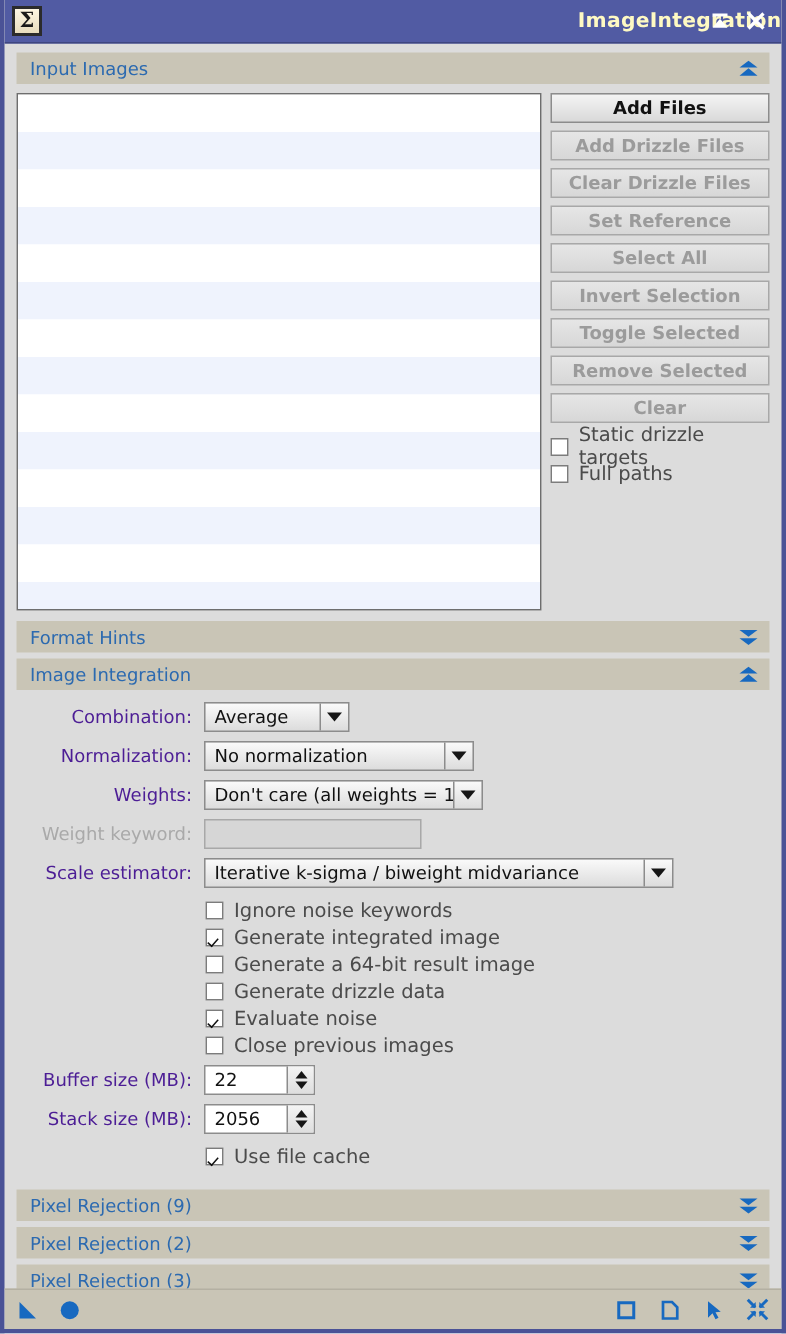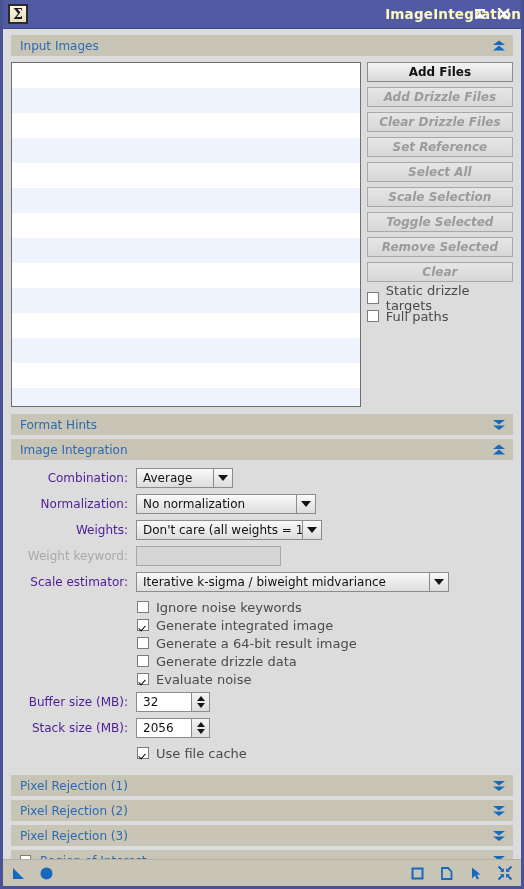--- a/index.html
+++ b/index.html
@@ -138,21 +138,20 @@
     font-size: 12px;
     font-weight: bold;
     color: #111111;
     cursor: pointer;
   }
   .pi-button.disabled {
     color: #9b9b9b;
     background: linear-gradient(180deg,#e6e6e6 0%, #d7d7d7 100%);
     border-color: #a8a8a8;
     cursor: default;
-    font-style: italic;
   }
 
   
   .cb-row {
     display: flex;
     align-items: center;
     height: 18px;
     cursor: pointer;
   }
   .cb-box {
@@ -351,21 +350,21 @@
       <div class="file-row"></div>
       <div class="file-row alt"></div>
     </div>
 
     <div id="file-buttons">
       <div class="pi-button">Add Files</div>
       <div class="pi-button disabled">Add Drizzle Files</div>
       <div class="pi-button disabled">Clear Drizzle Files</div>
       <div class="pi-button disabled">Set Reference</div>
       <div class="pi-button disabled">Select All</div>
-      <div class="pi-button disabled">Scale Selection</div>
+      <div class="pi-button disabled">Invert Selection</div>
       <div class="pi-button disabled">Toggle Selected</div>
       <div class="pi-button disabled">Remove Selected</div>
       <div class="pi-button disabled">Clear</div>
 
       <div class="cb-row" style="margin-top:2px">
         <span class="cb-box"></span>
         <span class="cb-label">Static drizzle targets</span>
       </div>
       <div class="cb-row">
         <span class="cb-box"></span>
@@ -457,26 +456,30 @@
         <span class="cb-label">Generate a 64-bit result image</span>
       </div>
       <div class="cb-row">
         <span class="cb-box"></span>
         <span class="cb-label">Generate drizzle data</span>
       </div>
       <div class="cb-row">
         <span class="cb-box checked"></span>
         <span class="cb-label">Evaluate noise</span>
       </div>
+      <div class="cb-row">
+        <span class="cb-box"></span>
+        <span class="cb-label">Close previous images</span>
+      </div>
     </div>
 
     <div class="form-row" style="margin-top:4px">
       <span class="form-label">Buffer size (MB):</span>
       <span class="spin">
-        <span class="spin-val">32</span>
+        <span class="spin-val">22</span>
         <span class="spin-btns">
           <span class="spin-up"></span>
           <span class="spin-dn"></span>
         </span>
       </span>
     </div>
 
     <div class="form-row">
       <span class="form-label">Stack size (MB):</span>
       <span class="spin">
@@ -491,21 +494,21 @@
     <div class="cb-indent">
       <div class="cb-row">
         <span class="cb-box checked"></span>
         <span class="cb-label">Use file cache</span>
       </div>
     </div>
   </div>
 
   <div style="height:5px"></div>
   <div class="section-header">
-    <span class="section-title">Pixel Rejection (1)</span>
+    <span class="section-title">Pixel Rejection (9)</span>
     <span class="section-arrow">
       <svg width="14" height="12" viewBox="0 0 14 12">
         <polygon points="7,5.5 13,1 1,1" fill="#1769c0"></polygon>
         <polygon points="7,11 13,6.5 1,6.5" fill="#1769c0"></polygon>
       </svg>
     </span>
   </div>
 
   <div style="height:4px"></div>
   <div class="section-header">

